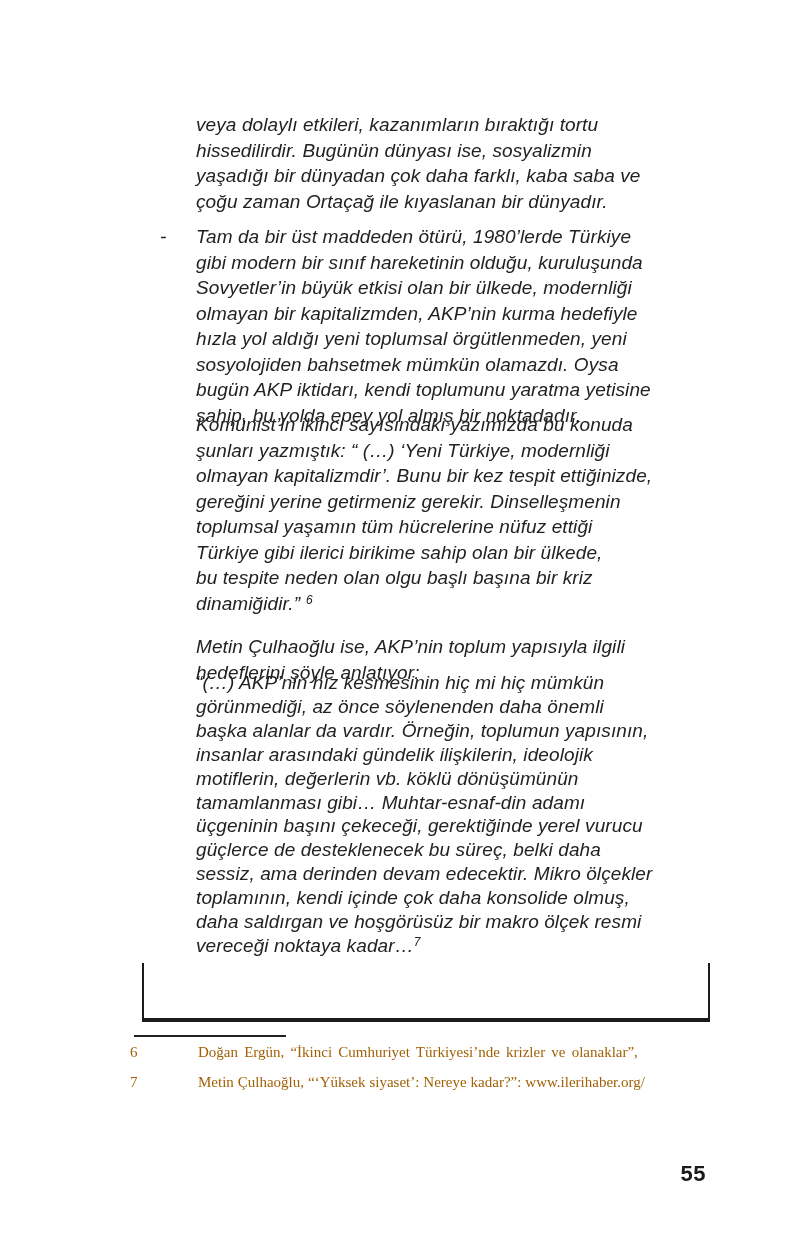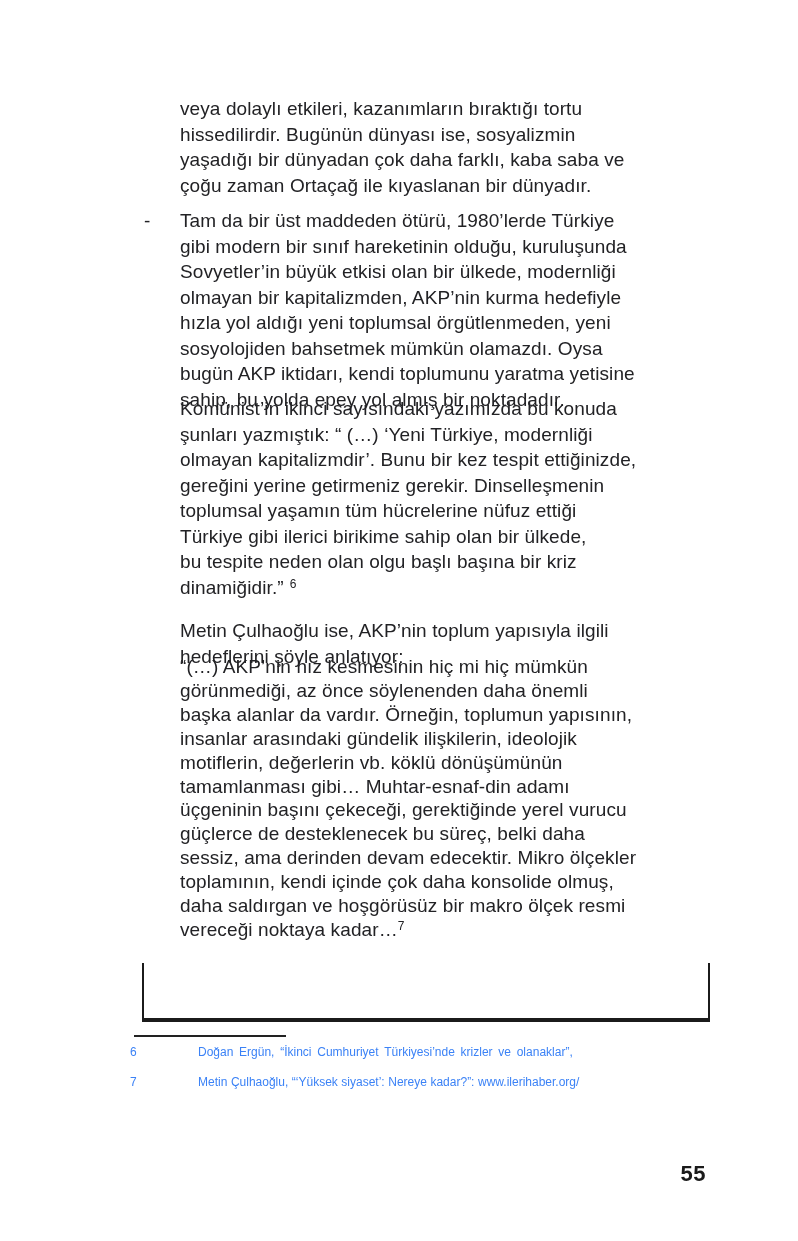--- a/index.html
+++ b/index.html
@@ -9,24 +9,25 @@
     font-family: "Liberation Sans", sans-serif;
     color: #1a1a1a;
     position: relative;
     overflow: hidden;
   }
   .page { position: absolute; inset: 0; }
 
   
   .body-text { position: absolute; left: 180px; top: 0; width: 510px; }
   .para {
-    position: absolute; left: 0; margin: 0; width: 510px;
+    position: absolute; left: 0; margin: 16px; width: 510px;
     font-size: 19px; line-height: 25.5px;
     letter-spacing: 0.1px;
     color: #222225;
+    font-style: italic;
   }
   .ptext { white-space: pre; }
   .para.tight { line-height: 23.9px; }
   .dash-marker {
     position: absolute; left: -36px; top: 0;
     font-size: 19px; color: #222225;
   }
   .fnref {
     font-size: 12px; line-height: 0;
     vertical-align: 6px;
@@ -44,23 +45,23 @@
     background: #ffffff;
   }
 
   
   .fn-rule {
     position: absolute; left: 134px; top: 1035px;
     width: 152px; height: 2px; background: #222;
   }
   .footnotes {
     position: absolute; left: 130px; top: 1041px; width: 584px;
-    font-family: Liberation Sans, sans-serif;
-    font-size: 12px; line-height: 22.5px;
-    color: #3b82f6;
+    font-family: Liberation Serif, serif;
+    font-size: 15px; line-height: 22.5px;
+    color: #a16207;
   }
   .footnote { margin: 0 0 7px 0; }
   .fn-line { white-space: pre; }
   .fn-num { display: inline-block; width: 68px; }
   .fn-stretch { word-spacing: 2.4px; }
   .fn-stretch2 { word-spacing: 0.2px; }
 
   
   .page-number {
     position: absolute; top: 1161px; right: 92px;

